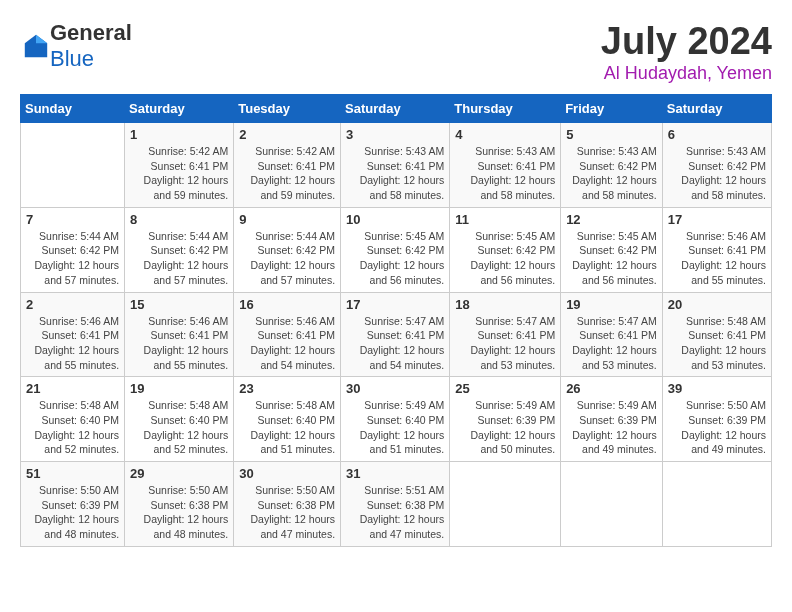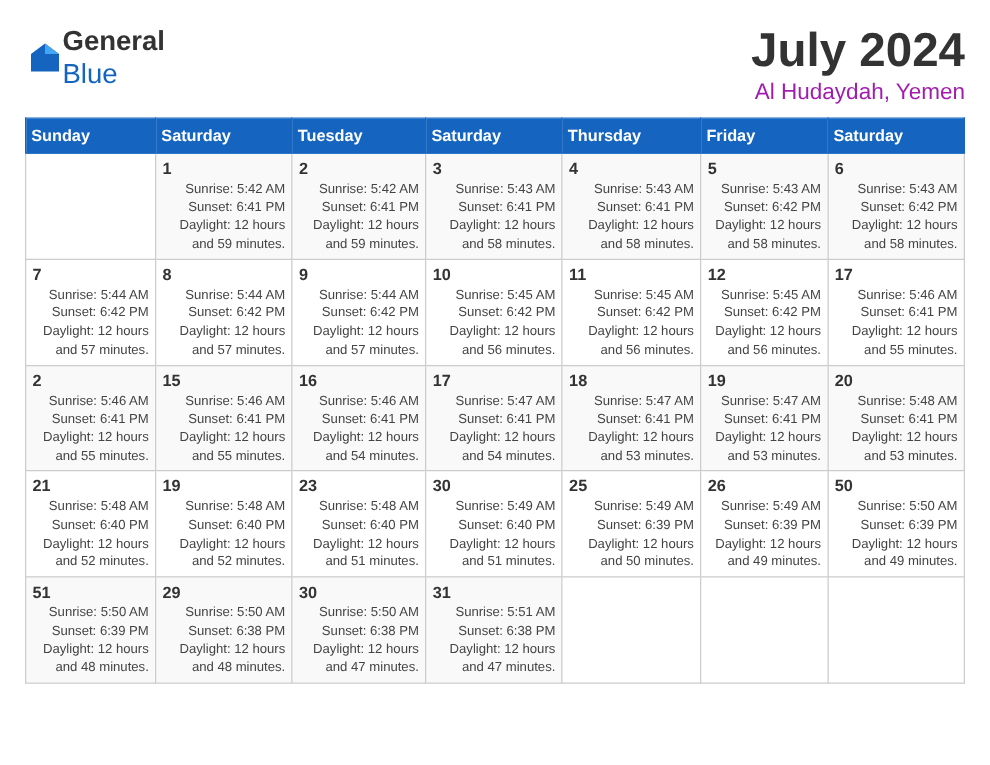--- a/index.html
+++ b/index.html
@@ -280,21 +280,21 @@
           Sunrise: 5:49 AM<br>Sunset: 6:39 PM<br>Daylight: 12 hours and 50 minutes.
         </div>
       </td>
         <td>
         <span class="day-num">26</span>
         <div class="day-info">
           Sunrise: 5:49 AM<br>Sunset: 6:39 PM<br>Daylight: 12 hours and 49 minutes.
         </div>
       </td>
         <td>
-        <span class="day-num">50</span>
+        <span class="day-num">39</span>
         <div class="day-info">
           Sunrise: 5:50 AM<br>Sunset: 6:39 PM<br>Daylight: 12 hours and 49 minutes.
         </div>
       </td>
       </tr>
       <tr>
         <td>
         <span class="day-num">51</span>
         <div class="day-info">
           Sunrise: 5:50 AM<br>Sunset: 6:39 PM<br>Daylight: 12 hours and 48 minutes.

